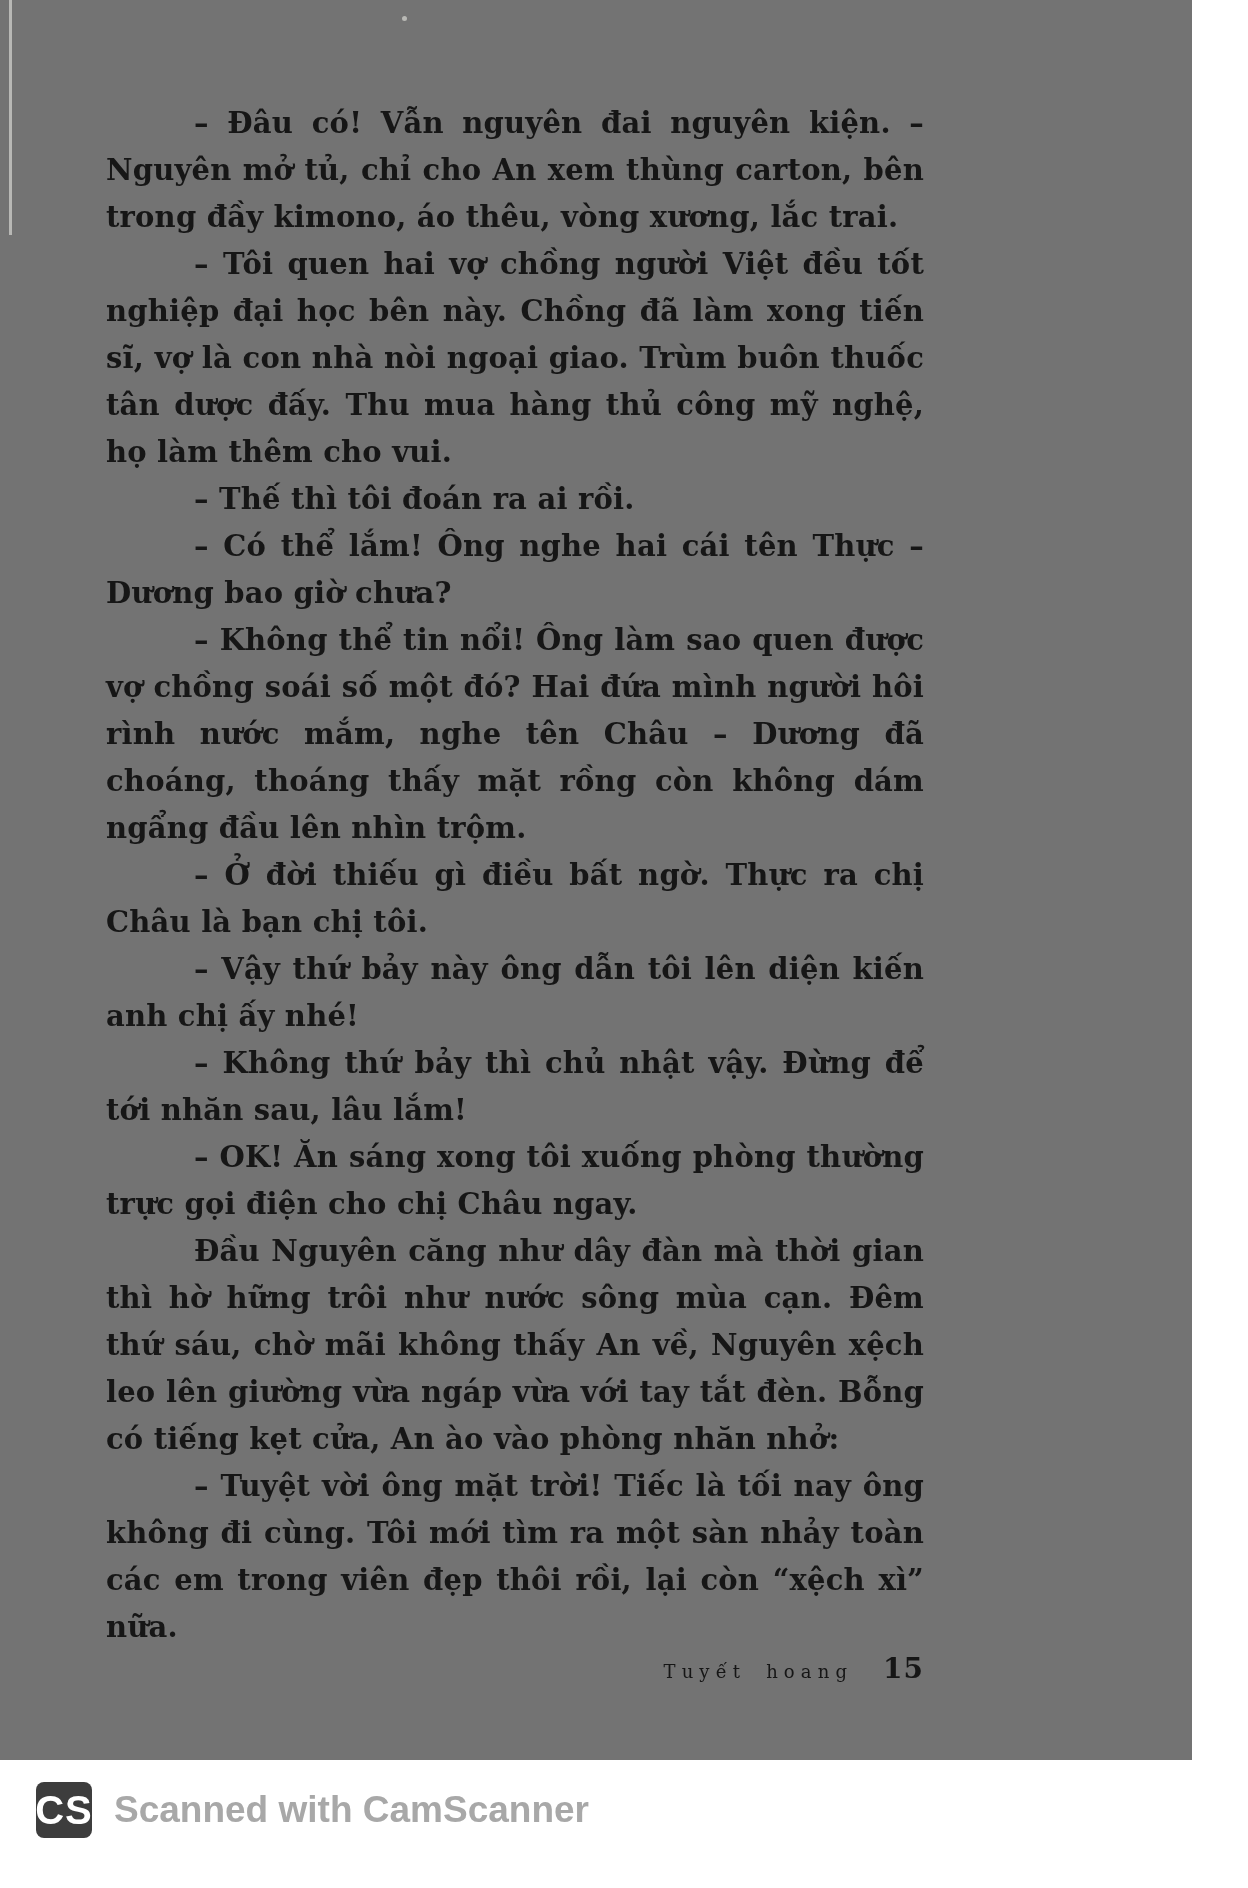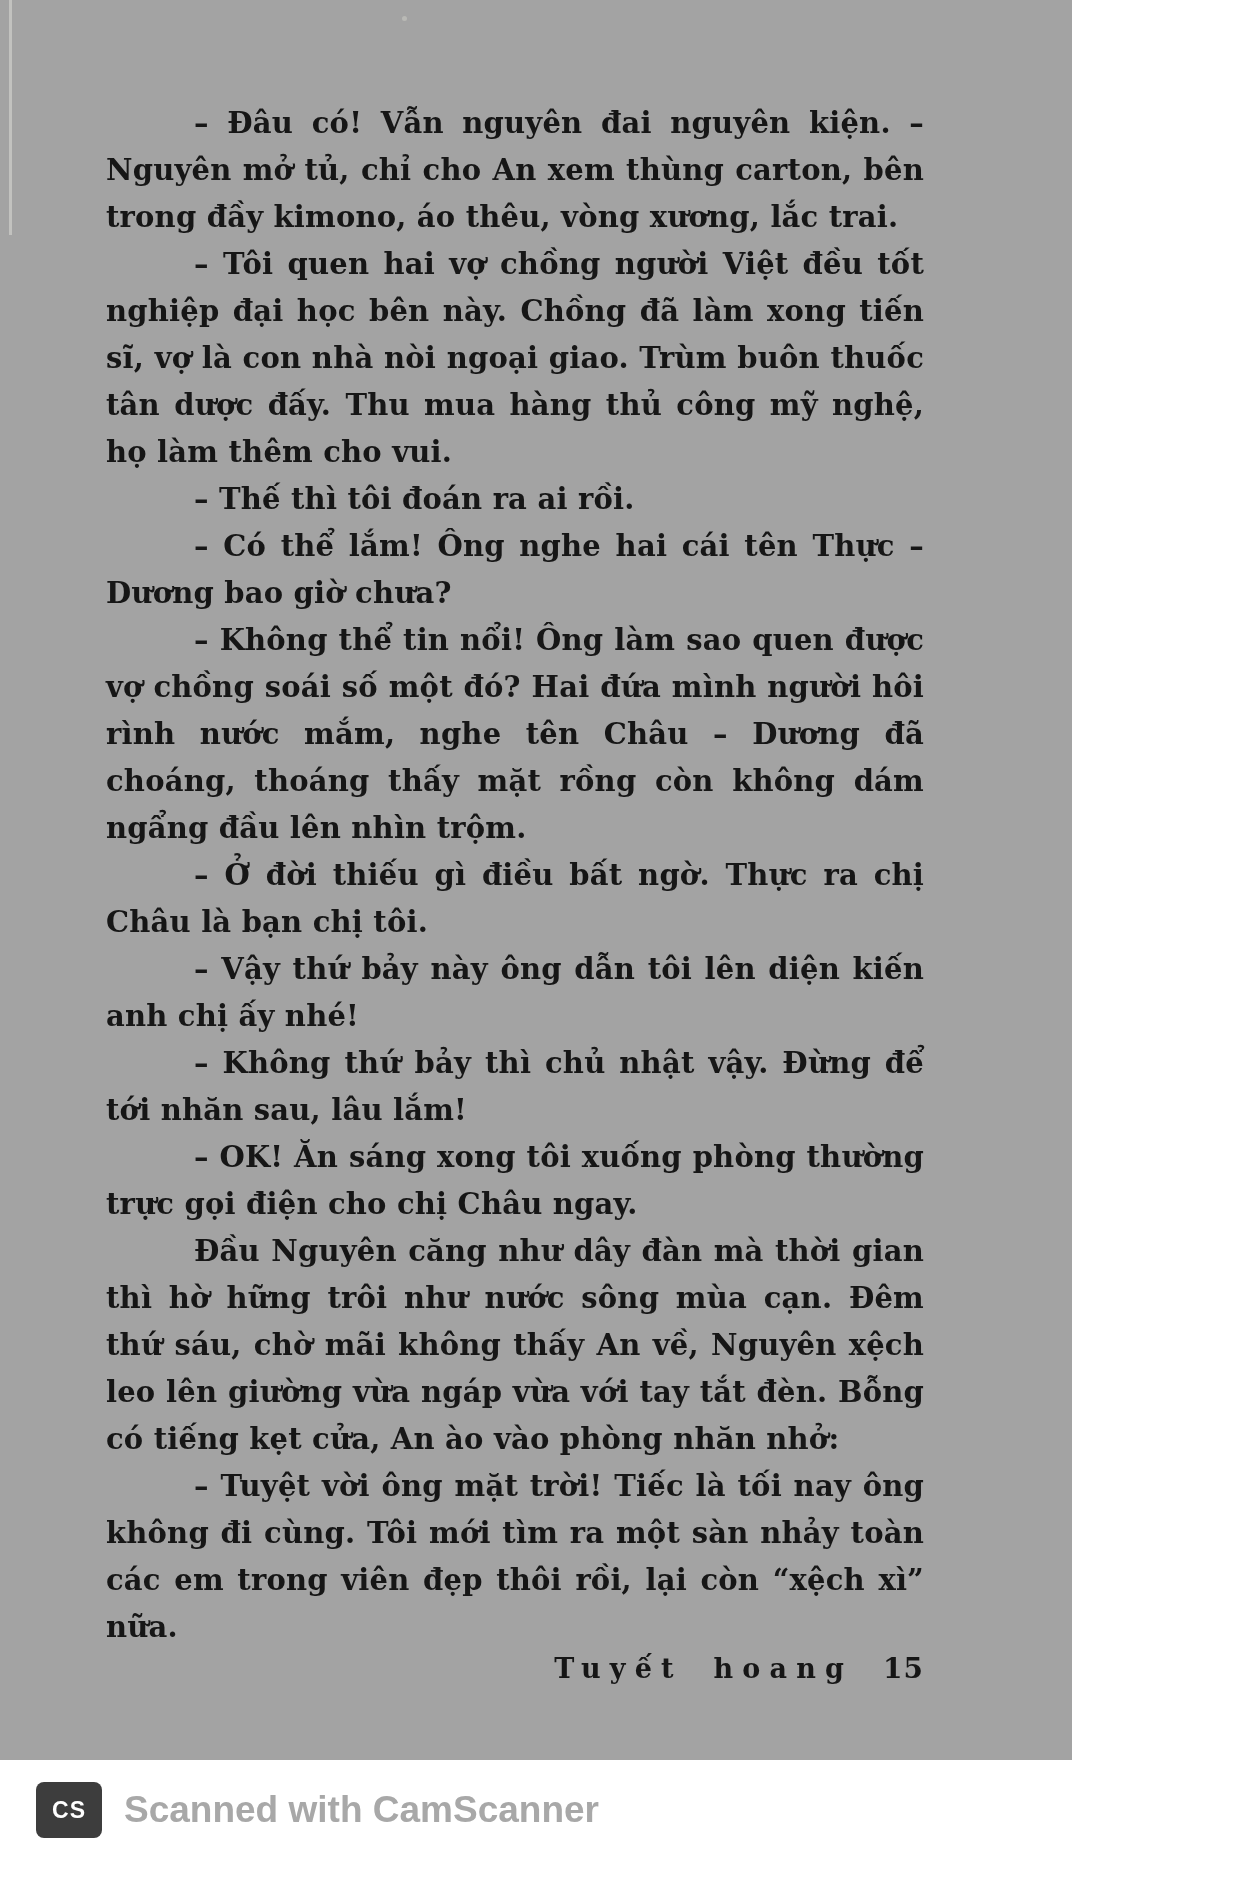--- a/index.html
+++ b/index.html
@@ -11,23 +11,23 @@
     height: 1888px;
     position: relative;
     background: #ffffff;
     overflow: hidden;
     font-family: "DejaVu Serif", "Liberation Serif", serif;
   }
   .scan-page {
     position: absolute;
     left: 0;
     top: 0;
-    width: 1072px;
+    width: 1192px;
     height: 1760px;
-    background: #a3a3a3;
+    background: #737373;
   }
   .scan-artifact-left {
     position: absolute;
     left: 9px;
     top: 0;
     width: 3px;
     height: 235px;
     background: #c9c9c6;
     opacity: 0.8;
   }
@@ -59,22 +59,22 @@
   .page-footer {
     position: absolute;
     left: 106px;
     top: 1652px;
     width: 818px;
     text-align: right;
     color: #161616;
     white-space: nowrap;
   }
   .book-title {
-    font-size: 27px;
-    font-weight: 700;
+    font-size: 18px;
+    font-weight: 400;
     letter-spacing: 0.34em;
     word-spacing: 0.45em;
     margin-left: 8px;
   }
   .page-number {
     font-size: 28px;
     font-weight: 700;
     margin-left: 30px;
     letter-spacing: 1px;
   }
@@ -82,29 +82,29 @@
     position: absolute;
     left: 0;
     top: 1762px;
     width: 1248px;
     height: 96px;
     background: #ffffff;
     display: flex;
     align-items: center;
   }
   .cam-logo {
-    width: 66px;
+    width: 56px;
     height: 56px;
     margin-left: 36px;
     background: #3d3d3d;
     border-radius: 8px;
     color: #ffffff;
     font-family: "Liberation Sans", sans-serif;
     font-weight: 700;
-    font-size: 23px;
+    font-size: 40px;
     display: flex;
     align-items: center;
     justify-content: center;
     letter-spacing: 1px;
   }
   .cam-label {
     margin-left: 22px;
     font-family: "Liberation Sans", sans-serif;
     font-size: 37px;
     color: #a8a8a8;

